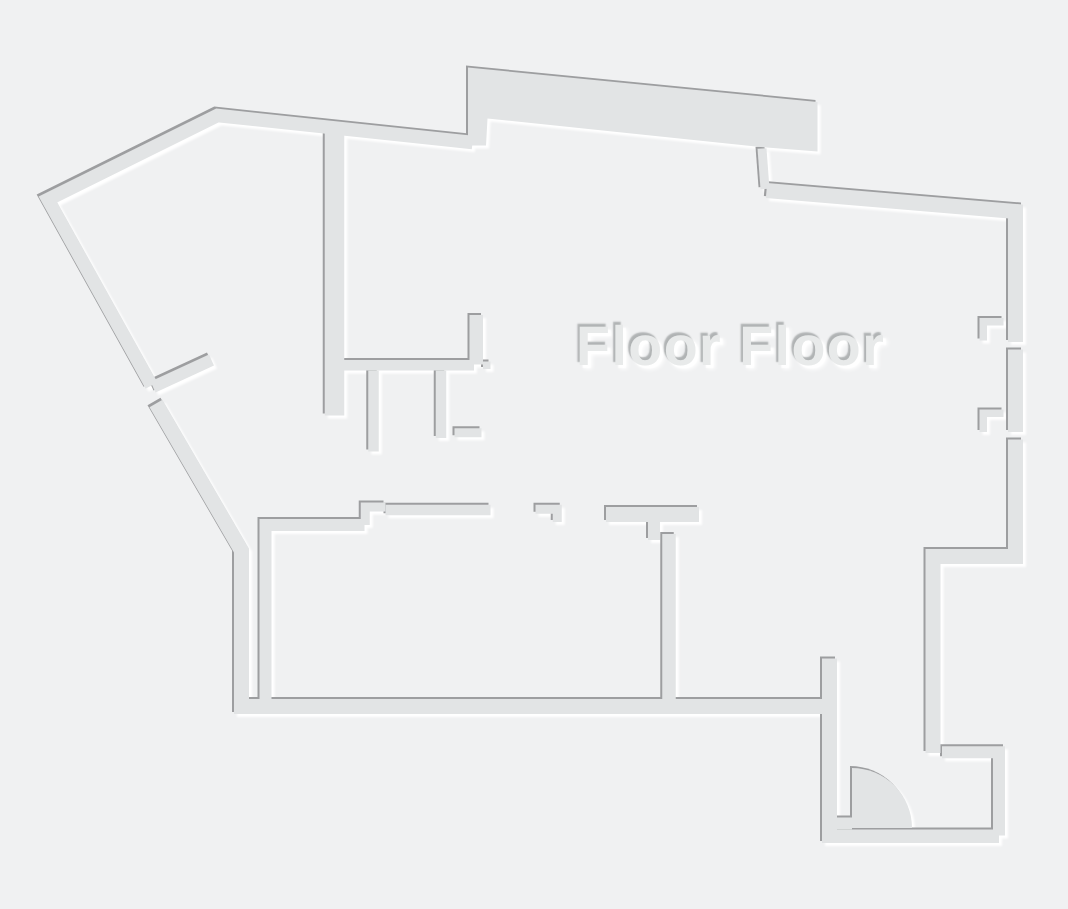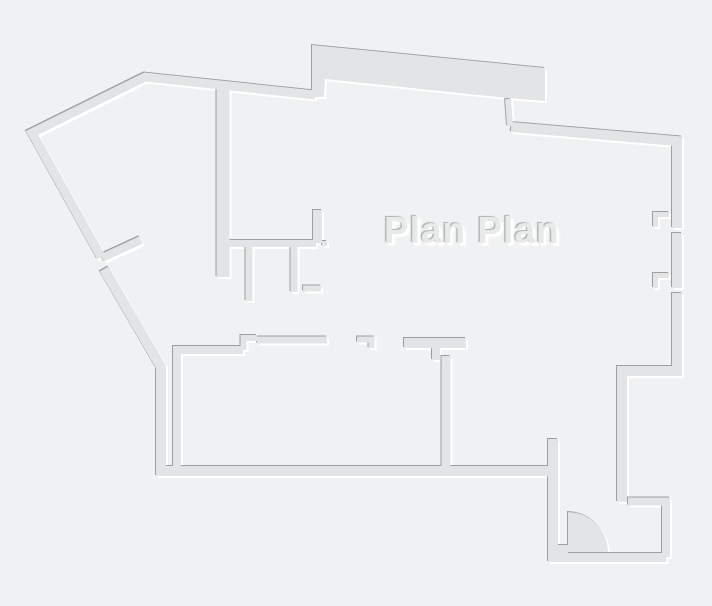--- a/index.html
+++ b/index.html
@@ -73,14 +73,14 @@
         <polyline points="404,343 466,343" fill="none" stroke="#e2e4e5" stroke-width="10" stroke-linecap="butt" stroke-linejoin="miter"></polyline>
         <polyline points="436,347 436,360" fill="none" stroke="#e2e4e5" stroke-width="8" stroke-linecap="butt" stroke-linejoin="miter"></polyline>
         <polyline points="446,356 446,466" fill="none" stroke="#e2e4e5" stroke-width="9" stroke-linecap="butt" stroke-linejoin="miter"></polyline>
         <polyline points="553,439 553,557" fill="none" stroke="#e2e4e5" stroke-width="10" stroke-linecap="butt" stroke-linejoin="miter"></polyline>
         <polyline points="548,557.5 666,557.5" fill="none" stroke="#e2e4e5" stroke-width="9" stroke-linecap="butt" stroke-linejoin="miter"></polyline>
         <polyline points="628,501.5 666,501.5 666,557" fill="none" stroke="#e2e4e5" stroke-width="8" stroke-linecap="butt" stroke-linejoin="miter"></polyline>
         <polyline points="556,549 568,549" fill="none" stroke="#e2e4e5" stroke-width="8" stroke-linecap="butt" stroke-linejoin="miter"></polyline>
         <path d="M568,552 L568,512 A40 40 0 0 1 608,552 Z" fill="#e2e4e5"></path>
       </g>
   </svg>
-  <div class="plan-title" style="color: rgb(232, 234, 234);">Plan Plan</div>
+  <div class="plan-title" style="color: rgb(232, 234, 234);">Floor Floor</div>
 </div>
 
 </body></html>

